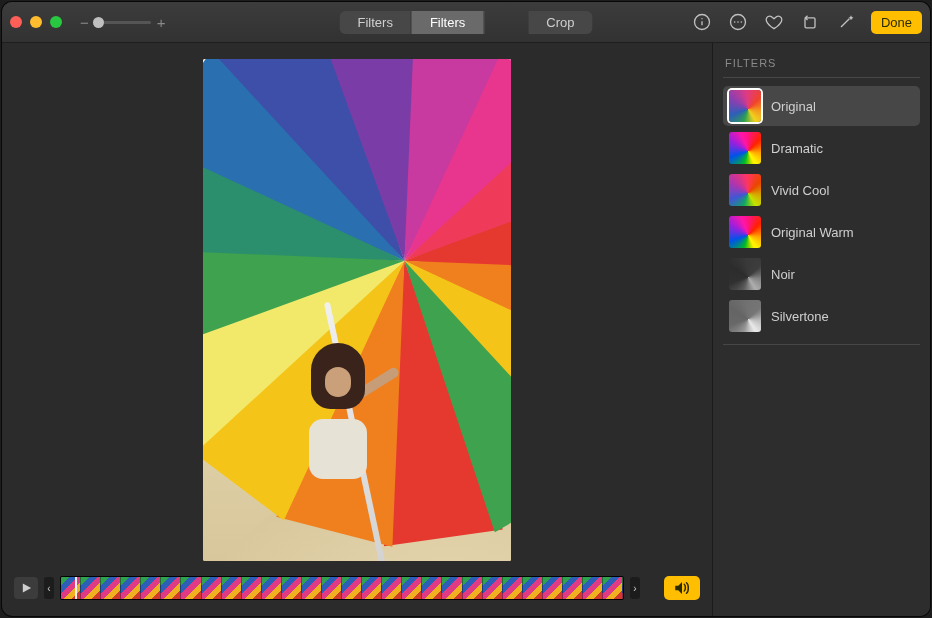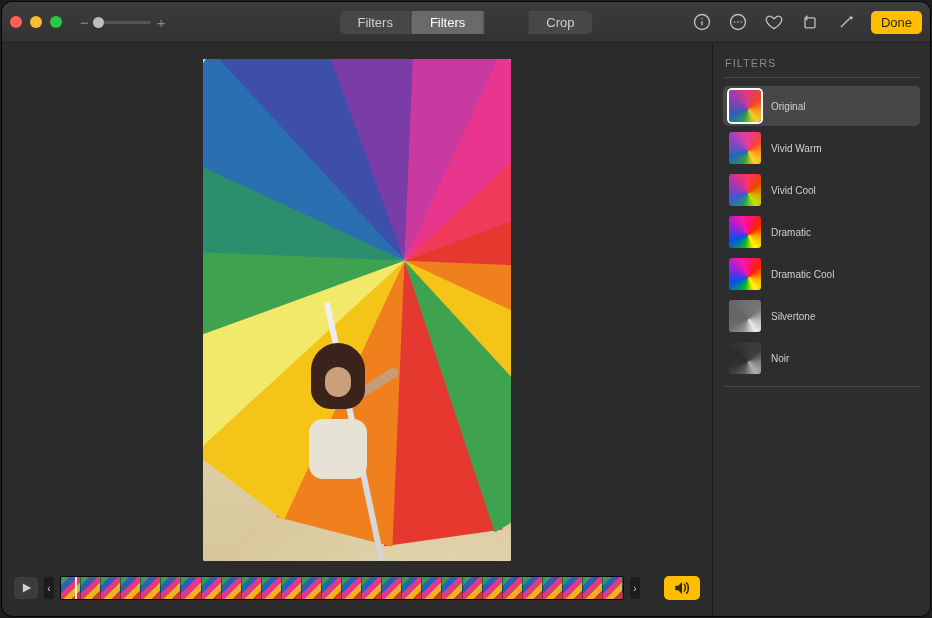--- a/index.html
+++ b/index.html
@@ -238,21 +238,21 @@
   .thumb.silver .thumb-inner{
     filter:grayscale(1);
   }
   .thumb.noir .thumb-inner{filter:grayscale(1) contrast(1.6) brightness(.7);}
   .thumb.silver .thumb-inner{filter:grayscale(1) brightness(1.15);}
   .thumb.warm .thumb-inner{filter:saturate(1.3) sepia(.15) hue-rotate(-8deg);}
   .thumb.cool .thumb-inner{filter:saturate(1.2) hue-rotate(14deg);}
   .thumb.dram .thumb-inner{filter:contrast(1.4) saturate(1.2);}
   .thumb.vivid .thumb-inner{filter:saturate(1.5);}
   .filter-label{
-    color:var(--text);font-size:10px;
+    color:var(--text);font-size:13px;
   }
 </style>
 </head>
 <body>
 
 <div class="window">
 
   <div class="toolbar">
     <div class="traffic">
       <div class="tl red"></div>
@@ -398,53 +398,47 @@
       <div class="panel-title">FILTERS</div>
       <div class="panel-hr"></div>
       <div class="filters-list" id="filters-list">
           <div class="filter-row selected">
             <div class="thumb original">
               <div class="thumb-inner"></div>
             </div>
             <div class="filter-label">Original</div>
           </div>
           <div class="filter-row">
-            <div class="thumb warm">
-              <div class="thumb-inner"></div>
-            </div>
-            <div class="filter-label">Vivid Warm</div>
+            <div class="thumb dram">
+              <div class="thumb-inner"></div>
+            </div>
+            <div class="filter-label">Dramatic</div>
           </div>
           <div class="filter-row">
             <div class="thumb cool">
               <div class="thumb-inner"></div>
             </div>
             <div class="filter-label">Vivid Cool</div>
           </div>
           <div class="filter-row">
-            <div class="thumb dram">
-              <div class="thumb-inner"></div>
-            </div>
-            <div class="filter-label">Dramatic</div>
+            <div class="thumb dram warm">
+              <div class="thumb-inner"></div>
+            </div>
+            <div class="filter-label">Original Warm</div>
           </div>
           <div class="filter-row">
-            <div class="thumb dram warm">
-              <div class="thumb-inner"></div>
-            </div>
-            <div class="filter-label">Dramatic Cool</div>
+            <div class="thumb noir">
+              <div class="thumb-inner"></div>
+            </div>
+            <div class="filter-label">Noir</div>
           </div>
           <div class="filter-row">
             <div class="thumb silver">
               <div class="thumb-inner"></div>
             </div>
             <div class="filter-label">Silvertone</div>
-          </div>
-          <div class="filter-row">
-            <div class="thumb noir">
-              <div class="thumb-inner"></div>
-            </div>
-            <div class="filter-label">Noir</div>
           </div>
         </div>
       <div class="panel-hr" style="margin-top:6px"></div>
     </div>
 
   </div>
 </div>
 
 </body></html>

